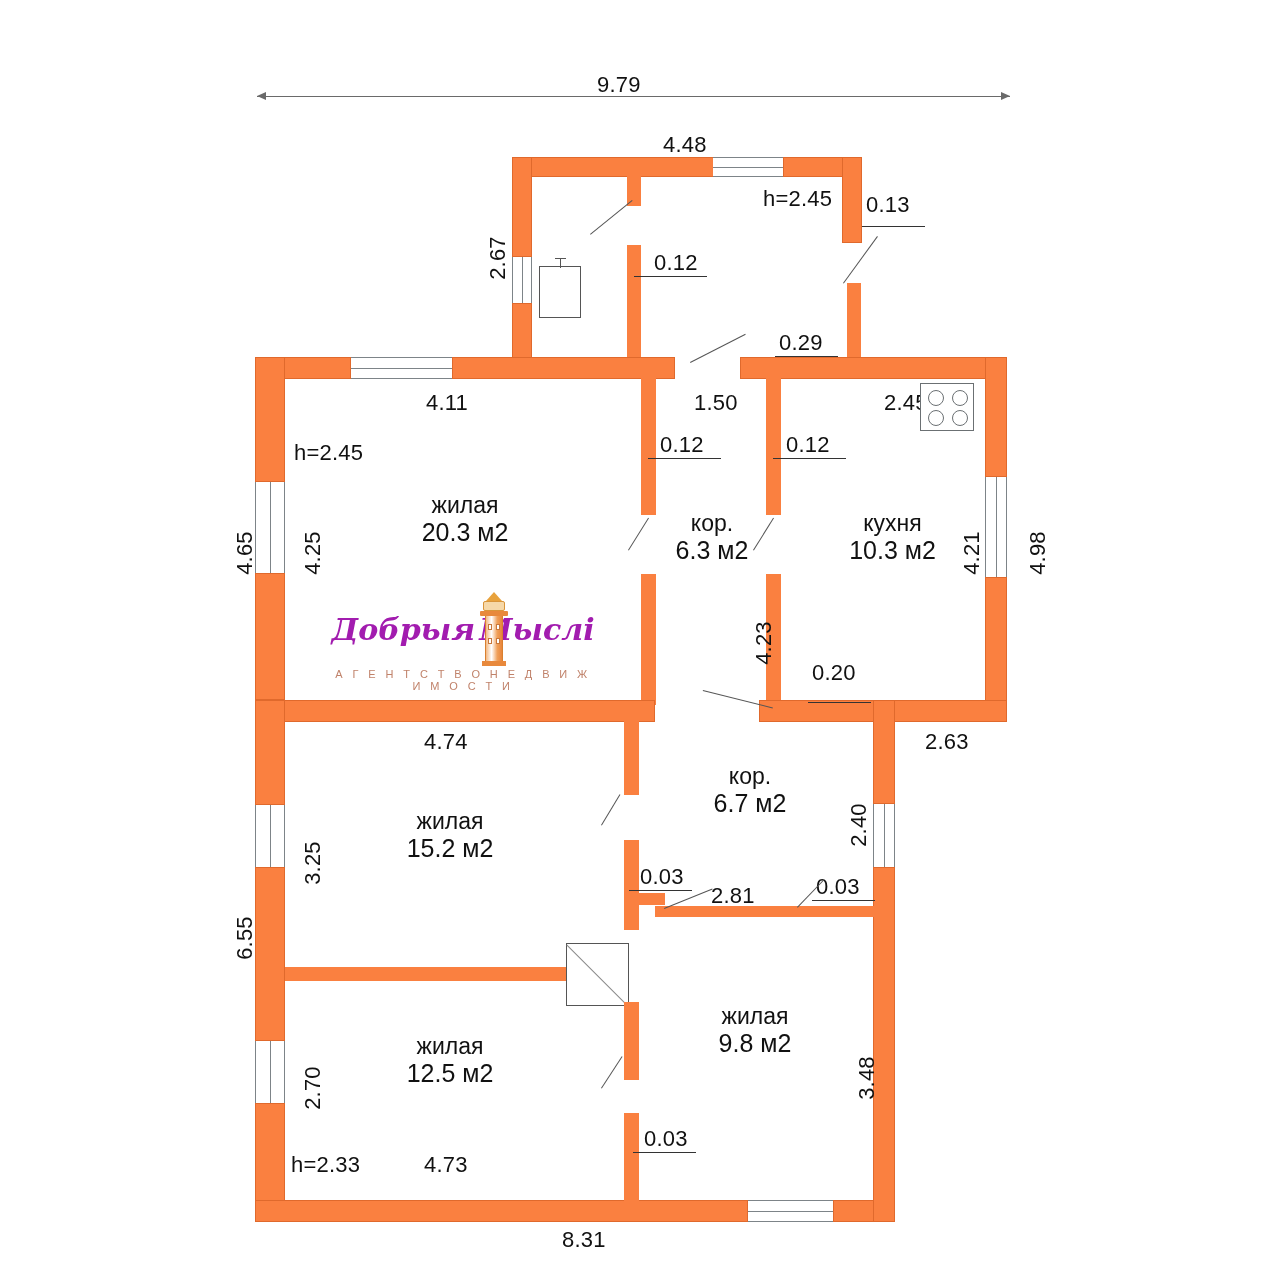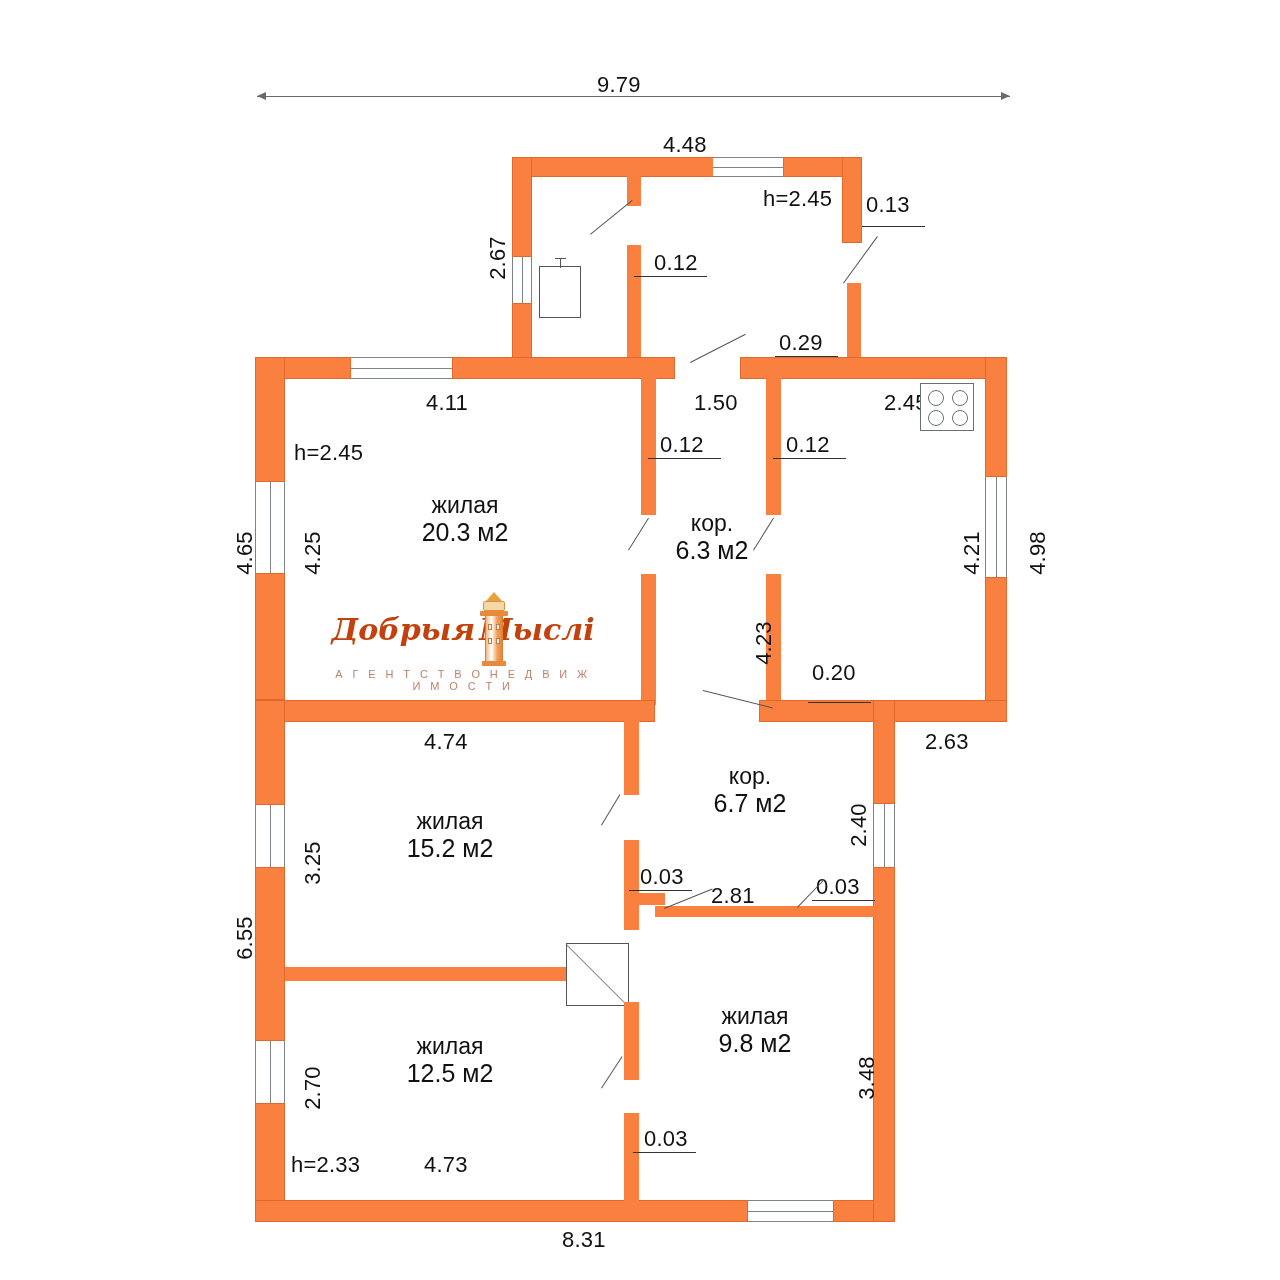--- a/index.html
+++ b/index.html
@@ -40,21 +40,21 @@
   .boxsq .diag{position:absolute;left:0;top:0;width:100%;height:100%;}
   .boxsq .diag:before{content:"";position:absolute;left:-21%;top:50%;width:142%;height:1px;background:#8b8b8b;transform:rotate(45deg);transform-origin:center;}
   
   .sink{position:absolute;background:#fff;border:1px solid #555;box-sizing:border-box;}
   .sink .stem{position:absolute;left:50%;top:-9px;width:1px;height:10px;background:#555;}
   .sink .stem:before{content:"";position:absolute;left:-5px;top:0;width:11px;height:1px;background:#555;}
 
   
   .logo{position:absolute;text-align:center;}
   .logo .lg-row{position:relative;display:flex;align-items:center;justify-content:center;gap:2px;}
-  .logo .lg-word{font-family:"DejaVu Serif",serif;font-style:italic;font-weight:bold;font-size:30px;color:#c2410c;}
+  .logo .lg-word{font-family:"DejaVu Serif",serif;font-style:italic;font-weight:bold;font-size:30px;color:#a21caf;}
   .logo .lg-sub{margin-top:2px;font-size:11px;letter-spacing:3.4px;color:#c0826a;}
   .lighthouse{position:relative;width:34px;height:74px;}
   .lh-roof{position:absolute;left:9px;top:0;width:0;height:0;border-left:8px solid transparent;border-right:8px solid transparent;border-bottom:9px solid #e8a23c;}
   .lh-lamp{position:absolute;left:6px;top:9px;width:22px;height:10px;background:#f6d8a8;border:1px solid #d9953a;box-sizing:border-box;border-radius:2px;}
   .lh-gal{position:absolute;left:3px;top:19px;width:28px;height:5px;background:#e8893c;border-radius:1px;}
   .lh-body{position:absolute;left:8px;top:24px;width:18px;height:50px;background:linear-gradient(90deg,#f3b882 0%,#ffffff 35%,#f0a05a 70%,#e8853a 100%);border-left:1px solid #d9802f;border-right:1px solid #d9802f;box-sizing:border-box;}
   .lh-win{position:absolute;width:4px;height:6px;background:#fff;border:1px solid #c9773a;box-sizing:border-box;}
   .lh-base{position:absolute;left:5px;bottom:0;width:24px;height:5px;background:#e8893c;}
 </style>
 </head>
@@ -156,20 +156,24 @@
     <span class="burner" style="left:31px;top:26px;width:14px;height:14px;"></span>
   </div>
 
   <div class="room" style="left:360px;top:492px;width:210px;">
     <span class="rn">жилая</span>
     <span class="ra">20.3 м2</span>
   </div>
   <div class="room" style="left:657px;top:510px;width:110px;">
     <span class="rn">кор.</span>
     <span class="ra">6.3 м2</span>
+  </div>
+  <div class="room" style="left:800px;top:510px;width:185px;">
+    <span class="rn">кухня</span>
+    <span class="ra">10.3 м2</span>
   </div>
 
   <div class="logo" style="left:333px;top:592px;width:260px;">
     <div class="lg-row">
       <span class="lg-word">Добрыя</span>
       <span class="lighthouse">
         <span class="lh-roof"></span>
         <span class="lh-lamp"></span>
         <span class="lh-gal"></span>
         <span class="lh-body"></span>

